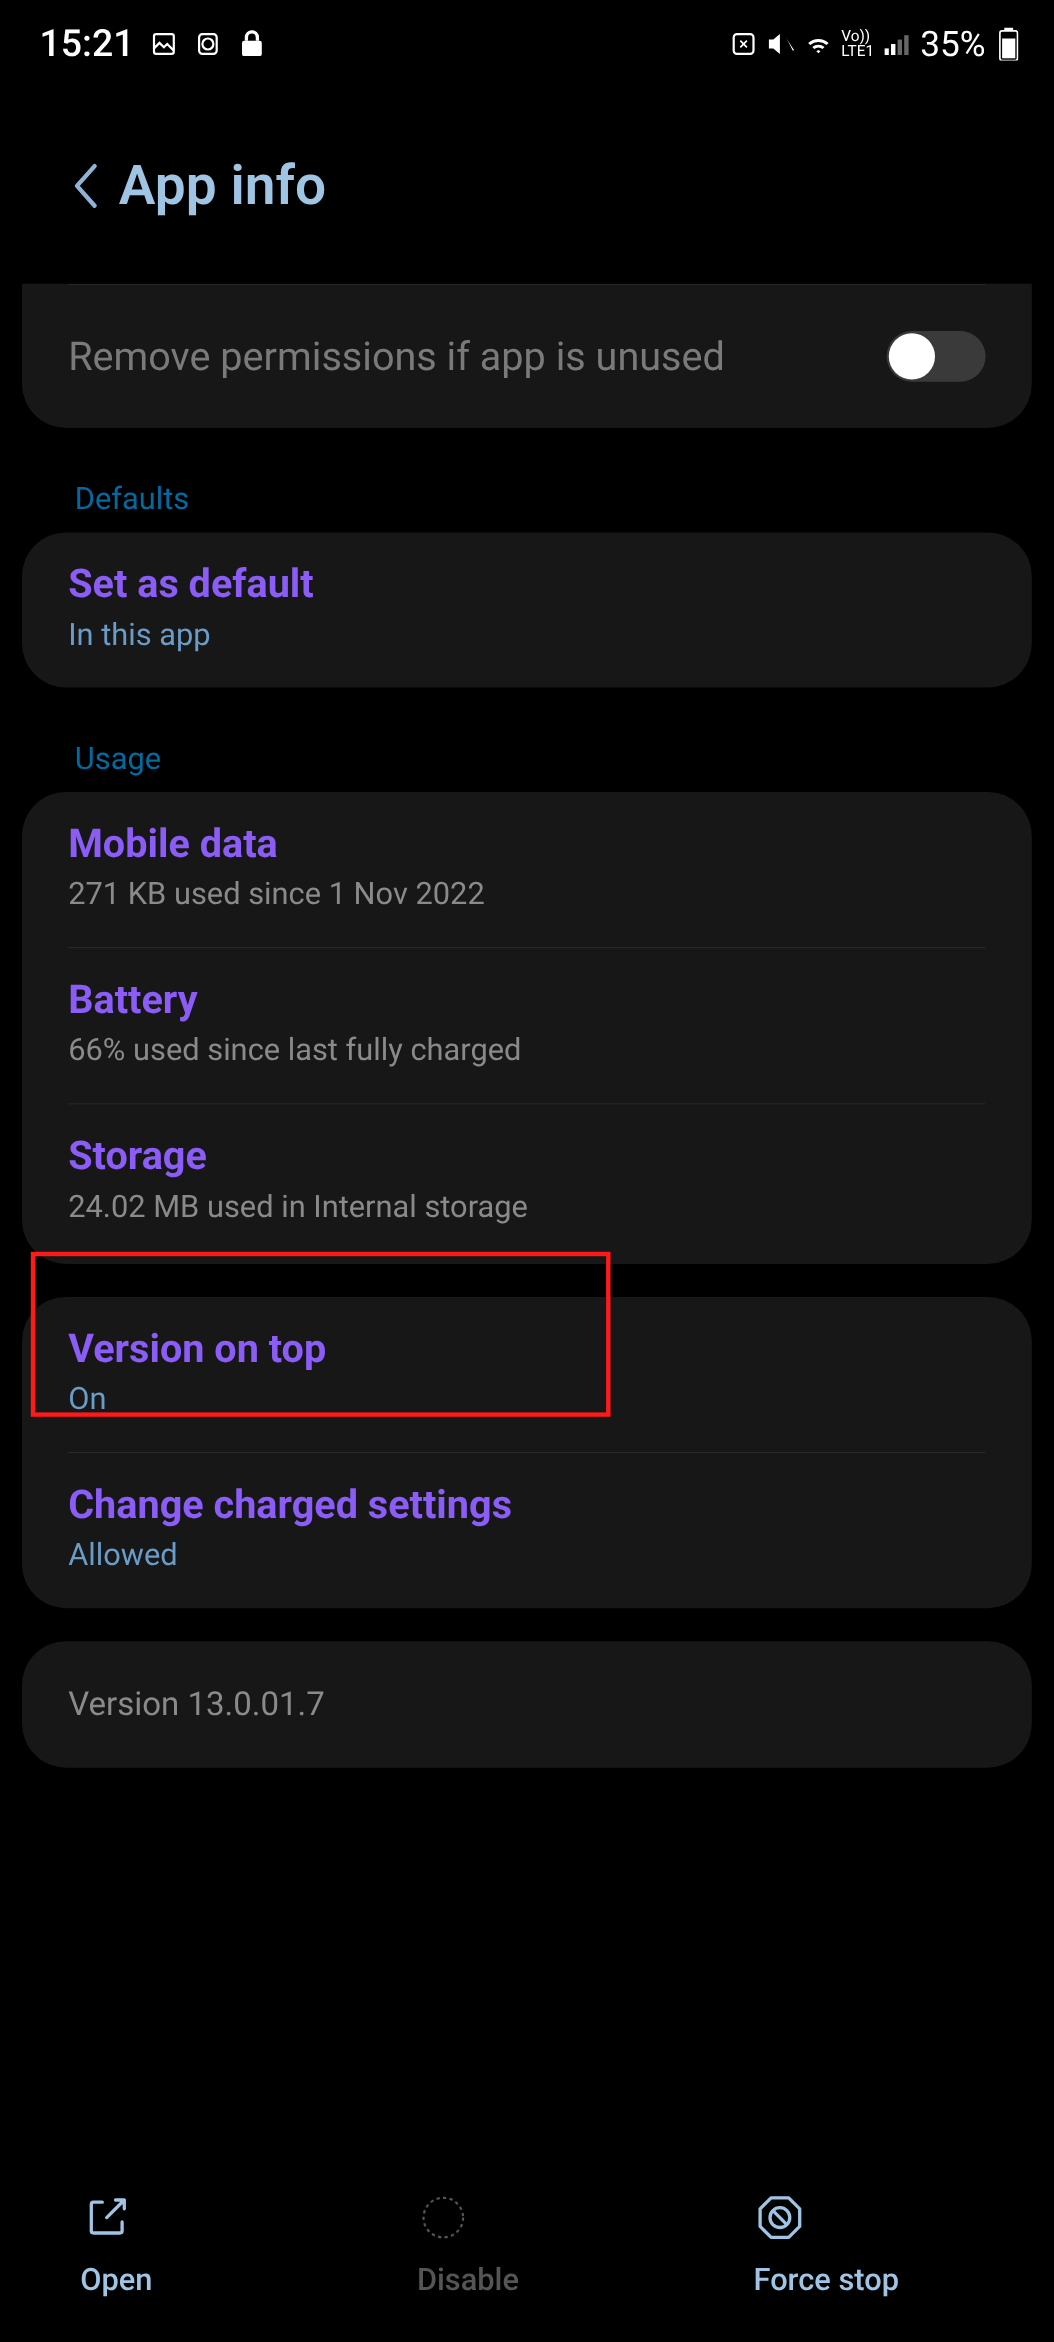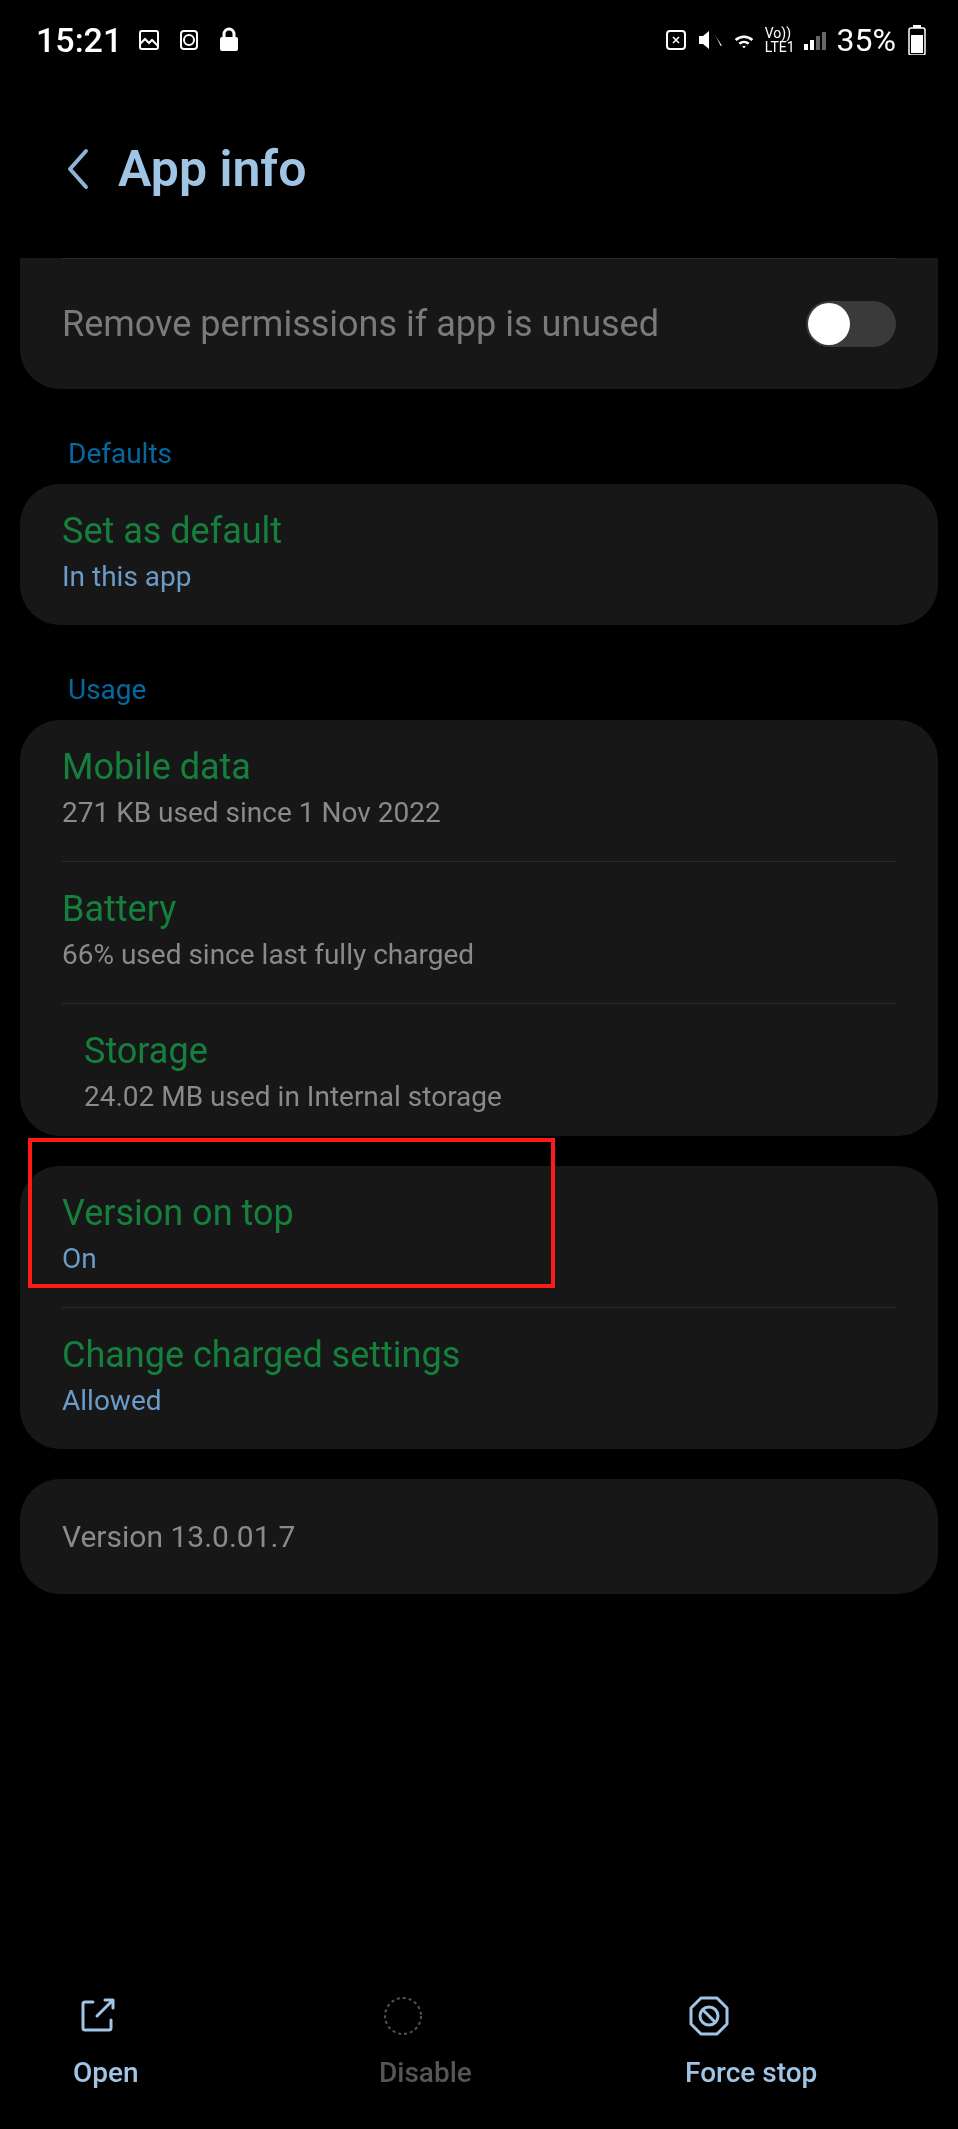--- a/index.html
+++ b/index.html
@@ -42,21 +42,21 @@
       gap: 8px;
     }
     .status-battery {
       font-size: 32px;
       font-weight: 400;
       color: #ffffff;
     }
     .header {
       display: flex;
       align-items: center;
-      gap: 26px;
+      gap: 16px;
       padding: 60px 48px 60px 64px;
     }
     .back-icon {
       color: #8fb3d4;
     }
     .page-title {
       font-size: 50px;
       font-weight: 600;
       color: #a0c4e4;
     }
@@ -77,22 +77,22 @@
       padding: 32px 42px;
       display: flex;
       align-items: center;
       justify-content: space-between;
     }
     .row-inner {
       padding: 26px 42px 32px 42px;
     }
     .row-title {
       font-size: 36px;
-      font-weight: 400;
-      color: #15803d;
+      font-weight: 700;
+      color: #8b5cf6;
     }
     .row-title-muted {
       font-size: 36px;
       font-weight: 400;
       color: #7a7a7a;
     }
     .row-sub {
       font-size: 28px;
       color: #8a8a8a;
       margin-top: 8px;
@@ -273,21 +273,21 @@
     <div class="row-inner">
       <div class="row-title">Mobile data</div>
       <div class="row-sub">271 KB used since 1 Nov 2022</div>
     </div>
     <div class="divider"></div>
     <div class="row-inner">
       <div class="row-title">Battery</div>
       <div class="row-sub">66% used since last fully charged</div>
     </div>
     <div class="divider"></div>
-    <div class="row-inner" style="padding-bottom:23px;margin-left:22px;">
+    <div class="row-inner" style="padding-bottom:36px;">
       <div class="row-title">Storage</div>
       <div class="row-sub">24.02 MB used in Internal storage</div>
     </div>
   </div>
 
   <div class="card">
     <div class="row-inner">
       <div class="row-title">Version on top</div>
       <div class="row-sub-blue">On</div>
     </div>

